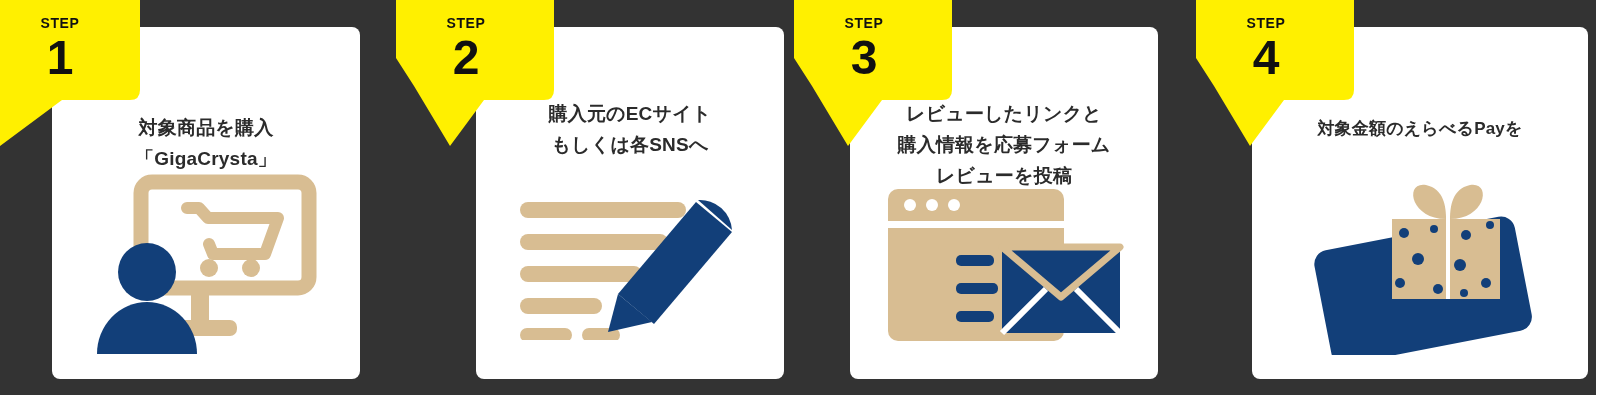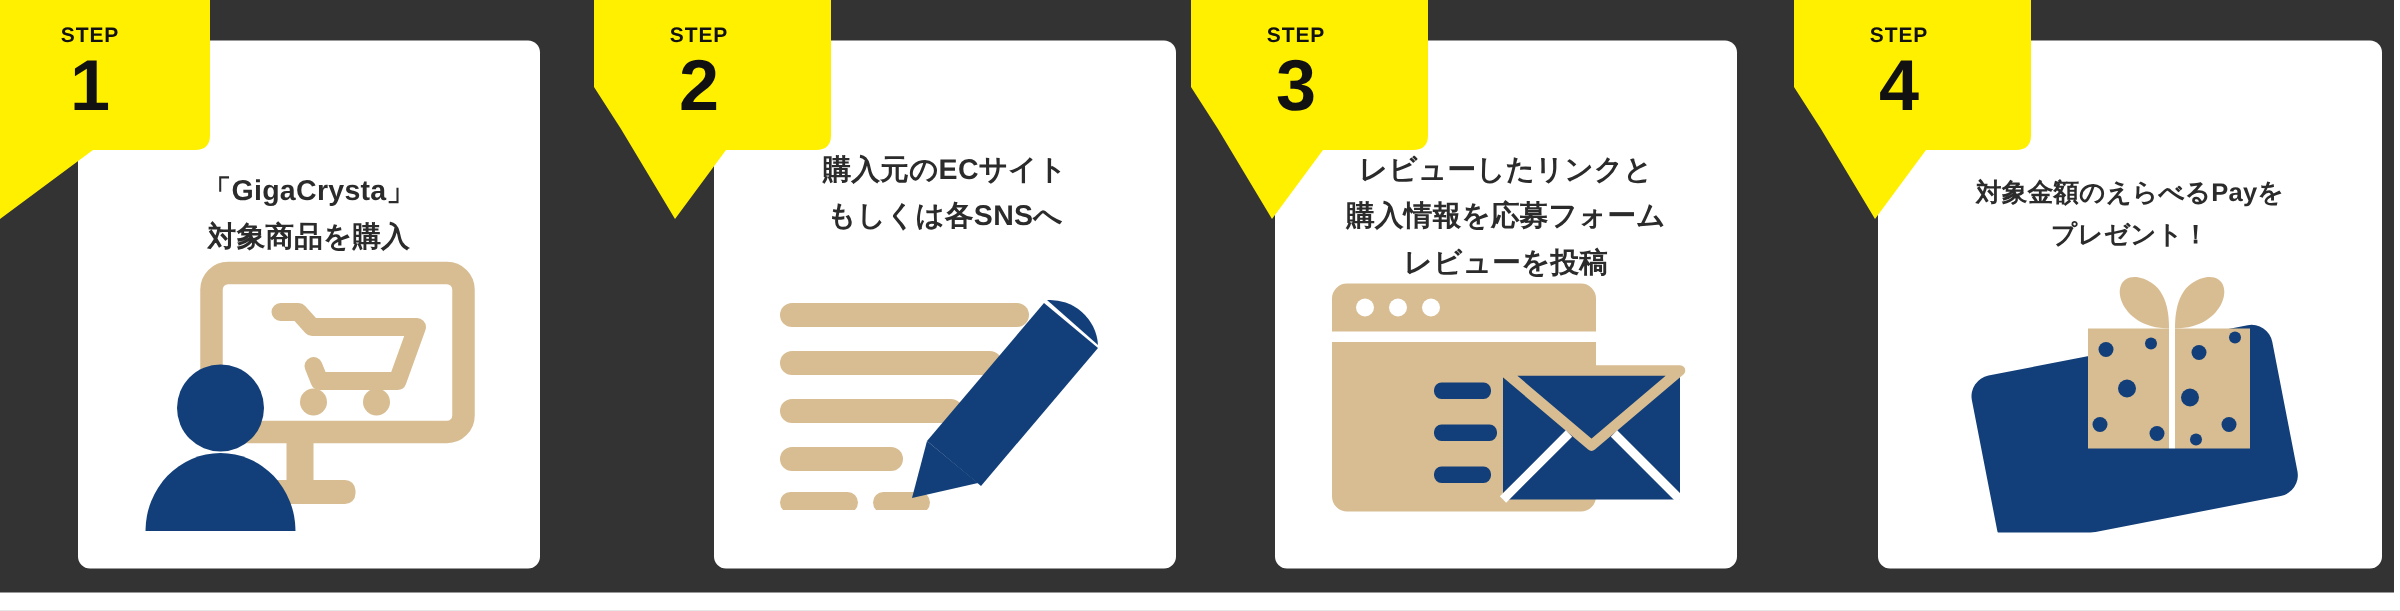--- a/index.html
+++ b/index.html
@@ -116,22 +116,22 @@
 
 <div id="stage">
 
   <div id="band"></div>
 
   <div class="step" style="left:52px;">
 
     <div class="card" style="left:0px;">
 
       <div class="card-text t1">
+        <span class="ln">対象商品を購入</span>
         <span class="ln">「GigaCrysta」</span>
-        <span class="ln">対象商品を購入</span>
       </div>
 
       <div class="icon-wrap">
         <svg width="230" height="185" viewBox="0 0 230 185">
 
           <rect x="50" y="10" width="168" height="106" rx="11" ry="11" fill="none" stroke="#d8bd92" stroke-width="15"></rect>
           <rect x="100" y="116" width="18" height="36" fill="#d8bd92"></rect>
           <rect x="72" y="148" width="74" height="16" rx="7" ry="7" fill="#d8bd92"></rect>
 
           <path d="M96 36 h12 l9 10 h70 l-13 36 h-52 l-4 -10" fill="none" stroke="#d8bd92" stroke-width="12" stroke-linecap="round" stroke-linejoin="round"></path>
@@ -233,21 +233,20 @@
       <div class="ribbon-label ribbon-num">3</div>
     </div>
   </div>
 
   <div class="step" style="left:1252px;">
 
     <div class="card" style="left:0px; width:336px;">
 
       <div class="card-text t4">
         <span class="ln">対象金額のえらべるPayを</span>
-        <span class="ln">プレゼント！</span>
       </div>
 
       <div class="icon-wrap">
         <svg width="240" height="180" viewBox="0 0 240 180">
 
           <g transform="rotate(-11 120 110)">
             <rect x="20" y="58" width="204" height="116" rx="14" ry="14" fill="#123f79"></rect>
           </g>
 
           <g>

